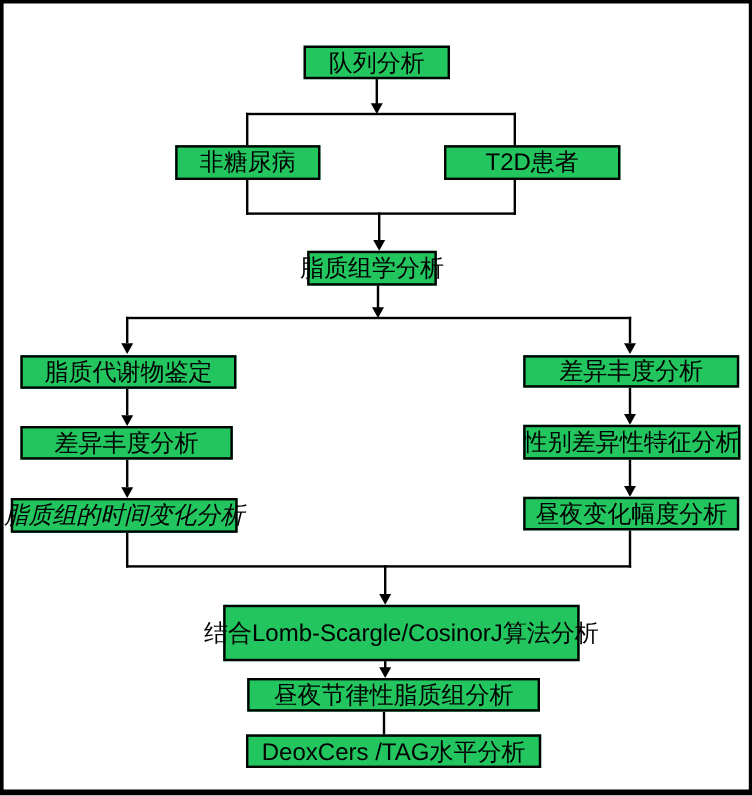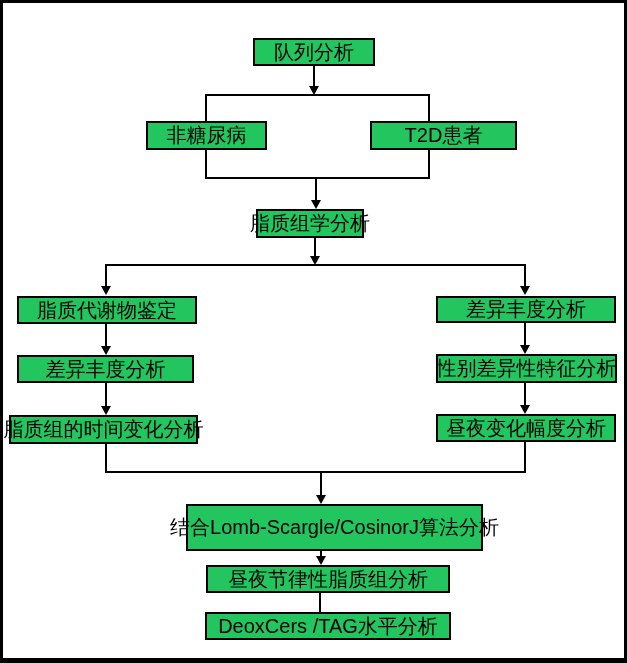--- a/index.html
+++ b/index.html
@@ -103,21 +103,21 @@
   <div class="node" style="left:143px; top:118px; width:121px; height:29px;">非糖尿病</div>
 
   <div class="node" style="left:352px; top:118px; width:147px; height:29px;margin-left:15px;">T2D患者</div>
 
   <div class="node" style="left:253px; top:206px; width:108px; height:29px;">脂质组学分析</div>
 
   <div class="node" style="left:14px; top:293px; width:180px; height:28px;">脂质代谢物鉴定</div>
 
   <div class="node" style="left:14px; top:352px; width:177px; height:28px;">差异丰度分析</div>
 
-  <div class="node" style="left:6px; top:412px; width:189px; height:29px;">脂质组的时间变化分析</div>
+  <div class="node" style="left:6px; top:412px; width:189px; height:29px;font-style:italic;">脂质组的时间变化分析</div>
 
   <div class="node" style="left:433px; top:293px; width:180px; height:27px;">差异丰度分析</div>
 
   <div class="node" style="left:433px; top:351px; width:181px; height:29px;">性别差异性特征分析</div>
 
   <div class="node" style="left:433px; top:411px; width:180px; height:28px;">昼夜变化幅度分析</div>
 
   <div class="node" style="left:183px; top:501px; width:297px; height:47px;">结合Lomb-Scargle/CosinorJ算法分析</div>
 
   <div class="node" style="left:203px; top:562px; width:244px; height:28px;">昼夜节律性脂质组分析</div>

